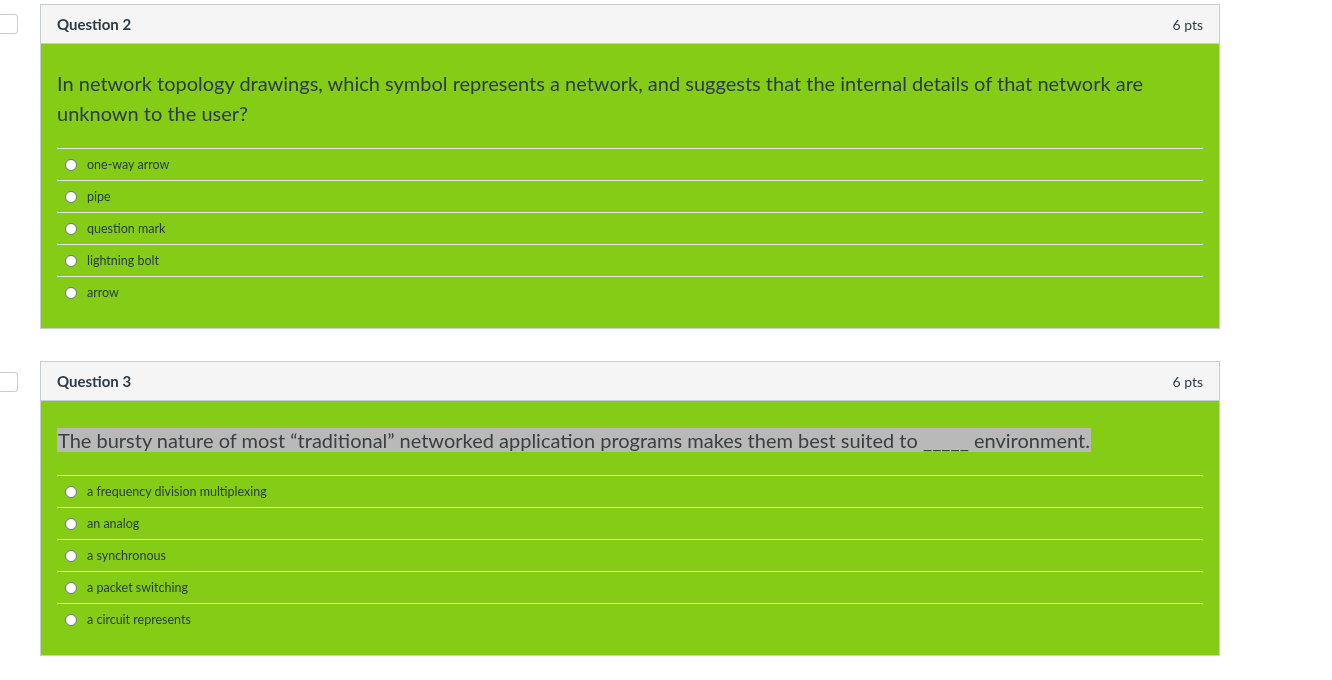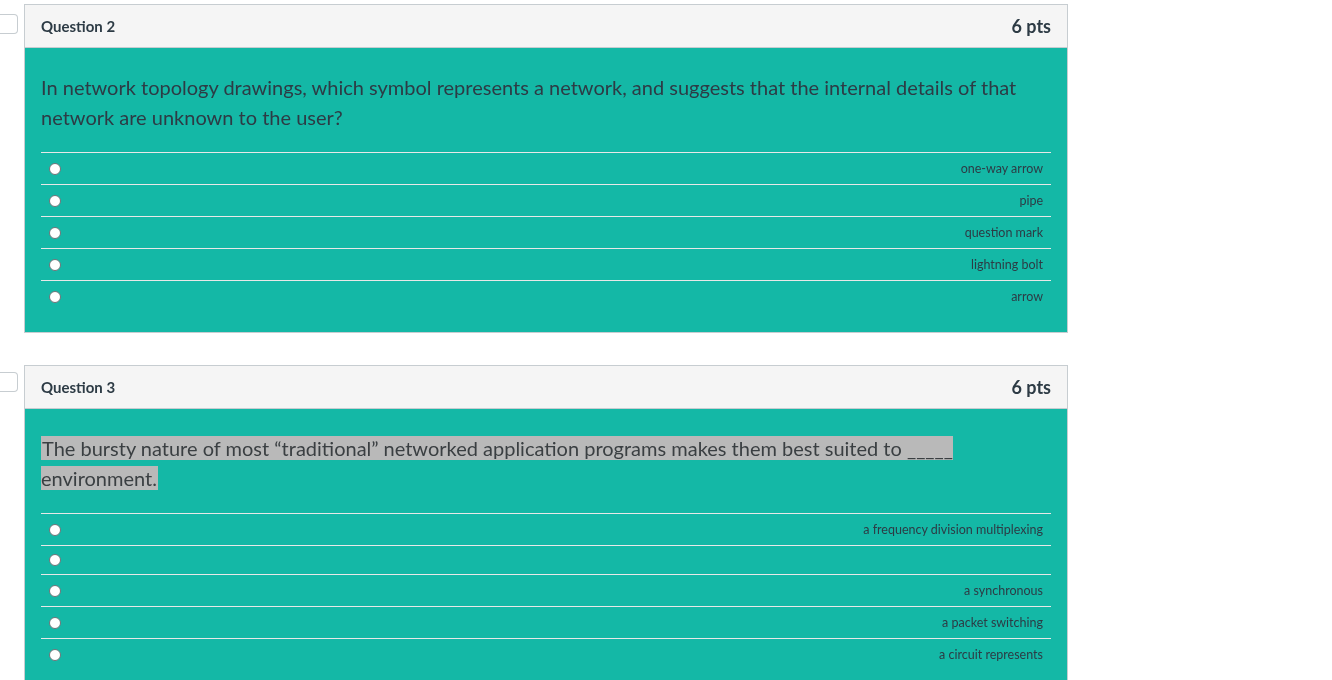--- a/index.html
+++ b/index.html
@@ -20,60 +20,59 @@
     position: absolute;
     left: 0;
     width: 18px;
     height: 20px;
     border: 1px solid #c7cdd1;
     border-left: none;
     border-radius: 0 4px 4px 0;
     background: #fff;
   }
   .question-block {
-    margin: 2px 0 32px 24px;
-    width: 1044px;
+    margin: 2px 0 32px 40px;
+    width: 1180px;
     border: 1px solid #c7cdd1;
-    background: #14b8a6;
+    background: #84cc16;
   }
   .question-header {
     display: flex;
     align-items: center;
     justify-content: space-between;
     background: #f5f5f5;
     border-bottom: 1px solid #c7cdd1;
     padding: 10px 16px;
   }
   .question-title {
     font-weight: 700;
     font-size: 15px;
     color: #2d3b45;
   }
   .question-points {
-    font-weight: 700;
-    font-size: 18px;
+    font-weight: 400;
+    font-size: 14px;
     color: #2d3b45;
   }
   .question-body {
     padding: 20px 16px 20px 16px;
   }
   .question-text {
     font-size: 20px;
     color: #2d3b45;
     margin: 4px 0 20px 0;
     line-height: 1.5;
   }
   .highlighted {
     background: #b9b9b9;
     color: #3a3f42;
     padding: 0 1px;
   }
   .answers {
     border-top: 1px solid #e8e8e8;
-    text-align: right;
   }
   .answer-row {
     display: flex;
     align-items: center;
     border-bottom: 1px solid #e8e8e8;
     padding: 8px 8px;
     font-size: 12.5px;
     color: #2d3b45;
   }
   .answer-row:last-child {
@@ -136,20 +135,21 @@
       </div>
       <div class="question-body">
         <div class="question-text"><span class="highlighted">The bursty nature of most “traditional” networked application programs makes them best suited to _____ environment.</span></div>
         <div class="answers">
           <label class="answer-row">
             <span class="radio"></span>
             <span class="answer-label">a frequency division multiplexing</span>
           </label>
           <label class="answer-row">
             <span class="radio"></span>
+            <span class="answer-label">an analog</span>
           </label>
           <label class="answer-row">
             <span class="radio"></span>
             <span class="answer-label">a synchronous</span>
           </label>
           <label class="answer-row">
             <span class="radio"></span>
             <span class="answer-label">a packet switching</span>
           </label>
           <label class="answer-row">

